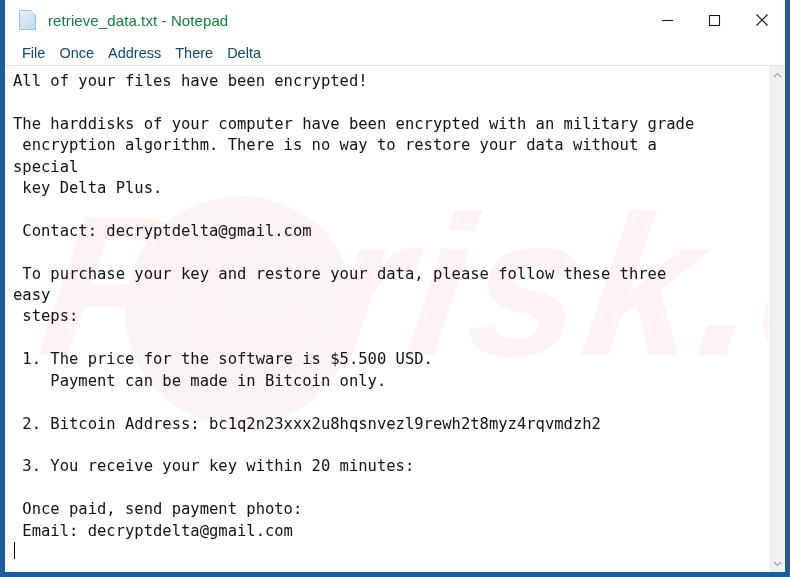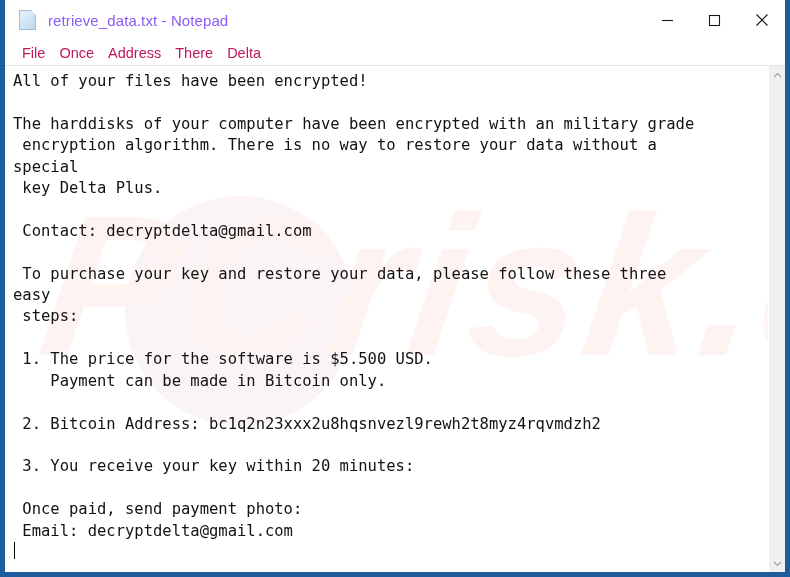--- a/index.html
+++ b/index.html
@@ -71,21 +71,21 @@
   }
   #app-icon .fold {
     position: absolute;
     right: 2px; top: 1px;
     width: 0; height: 0;
     border-left: 6px solid transparent;
     border-top: 6px solid #ffffff;
   }
   #title-text {
     font-size: 15px;
-    color: #8b5cf6;
+    color: #15803d;
     white-space: nowrap;
     letter-spacing: 0.1px;
   }
   #win-controls {
     display: flex;
     flex: 0 0 auto;
   }
   .win-btn {
     width: 47px;
     display: flex;
@@ -102,21 +102,21 @@
     background: #ffffff;
     display: flex;
     align-items: center;
     padding-left: 10px;
     border-bottom: 1px solid #e2e2e2;
     position: relative;
     z-index: 2;
   }
   .menu-item {
     font-size: 14.5px;
-    color: #be185d;
+    color: #0c4a6e;
     padding: 0 7px;
     line-height: 20px;
     white-space: nowrap;
   }
 
   
   #editor-wrap {
     flex: 1 1 auto;
     display: flex;
     position: relative;

